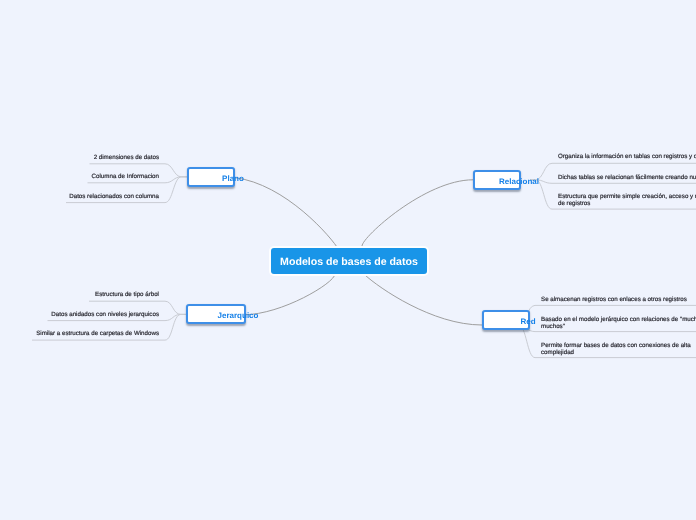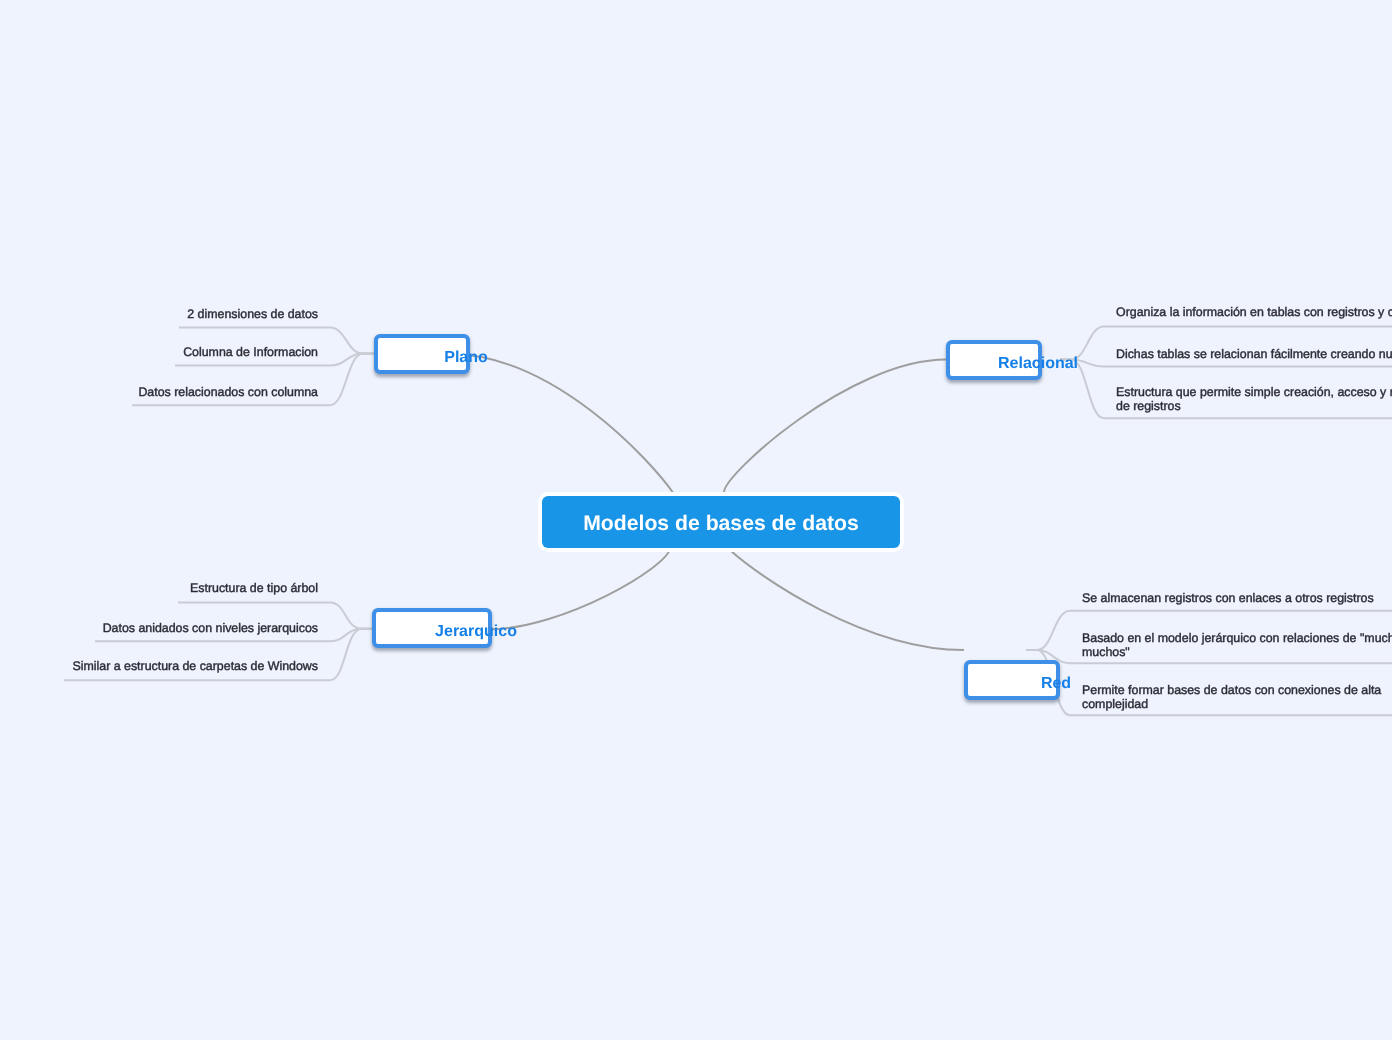--- a/index.html
+++ b/index.html
@@ -64,26 +64,26 @@
 
     <path class="leaflink" d="M700,163.3 L552,163.3 C544,163.3 543.5,179.8 535.5,179.8 L530,179.8"></path>
     <path class="leaflink" d="M700,183.3 L552,183.3 C544,183.3 543.5,179.8 535.5,179.8 L530,179.8"></path>
     <path class="leaflink" d="M700,209.1 L552,209.1 C544,209.1 543.5,179.8 535.5,179.8 L530,179.8"></path>
 
     <path class="leaflink" d="M700,305.4 L535,305.4 C527,305.4 526.5,325 518.5,325 L513,325"></path>
     <path class="leaflink" d="M700,331.6 L535,331.6 C527,331.6 526.5,325 518.5,325 L513,325"></path>
     <path class="leaflink" d="M700,357.6 L535,357.6 C527,357.6 526.5,325 518.5,325 L513,325"></path>
   </svg>
 
-  <div class="node root" style="left:271px;top:247.5px;width:179px;height:26px;">Modelos de bases de datos</div>
+  <div class="node root" style="left:271px;top:247.5px;width:156px;height:26px;">Modelos de bases de datos</div>
 
   <div class="node branch" style="left:187px;top:167px;width:38px;height:20px;">Plano</div>
   <div class="node branch" style="left:186px;top:304px;width:60px;height:20px;">Jerarquico</div>
   <div class="node branch" style="left:473px;top:170px;width:38px;height:20px;">Relacional</div>
-  <div class="node branch" style="left:482px;top:330px;width:41px;height:20px;">Red</div>
+  <div class="node branch" style="left:482px;top:310px;width:41px;height:20px;">Red</div>
 
   <div class="leaf r" style="right:537px;top:154.7px;">2 dimensiones de datos</div>
   <div class="leaf r" style="right:537px;top:174.2px;">Columna de Informacion</div>
   <div class="leaf r" style="right:537px;top:193.7px;">Datos relacionados con columna</div>
 
   <div class="leaf r" style="right:537px;top:292.2px;">Estructura de tipo árbol</div>
   <div class="leaf r" style="right:537px;top:311.7px;">Datos anidados con niveles jerarquicos</div>
   <div class="leaf r" style="right:537px;top:331.2px;">Similar a estructura de carpetas de Windows</div>
 
   <div class="leaf wrap" style="left:558px;top:154.3px;width:176px;">Organiza la información en tablas con registros y campos</div>

